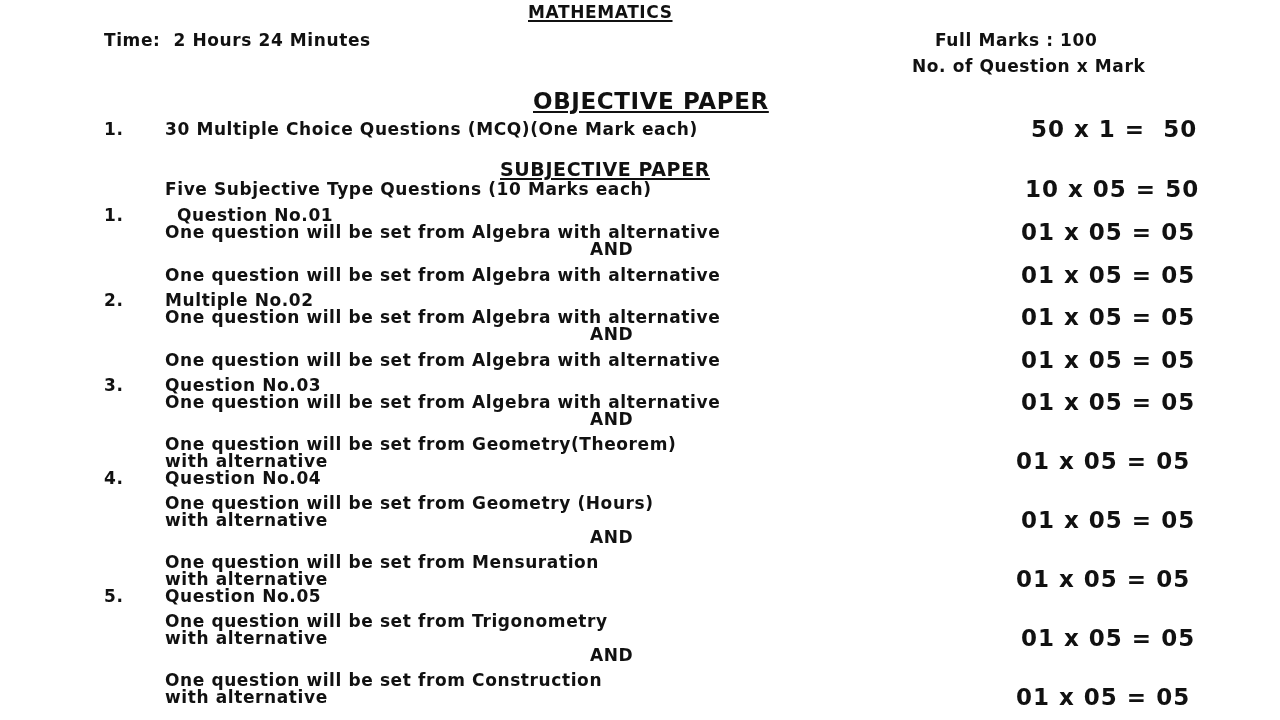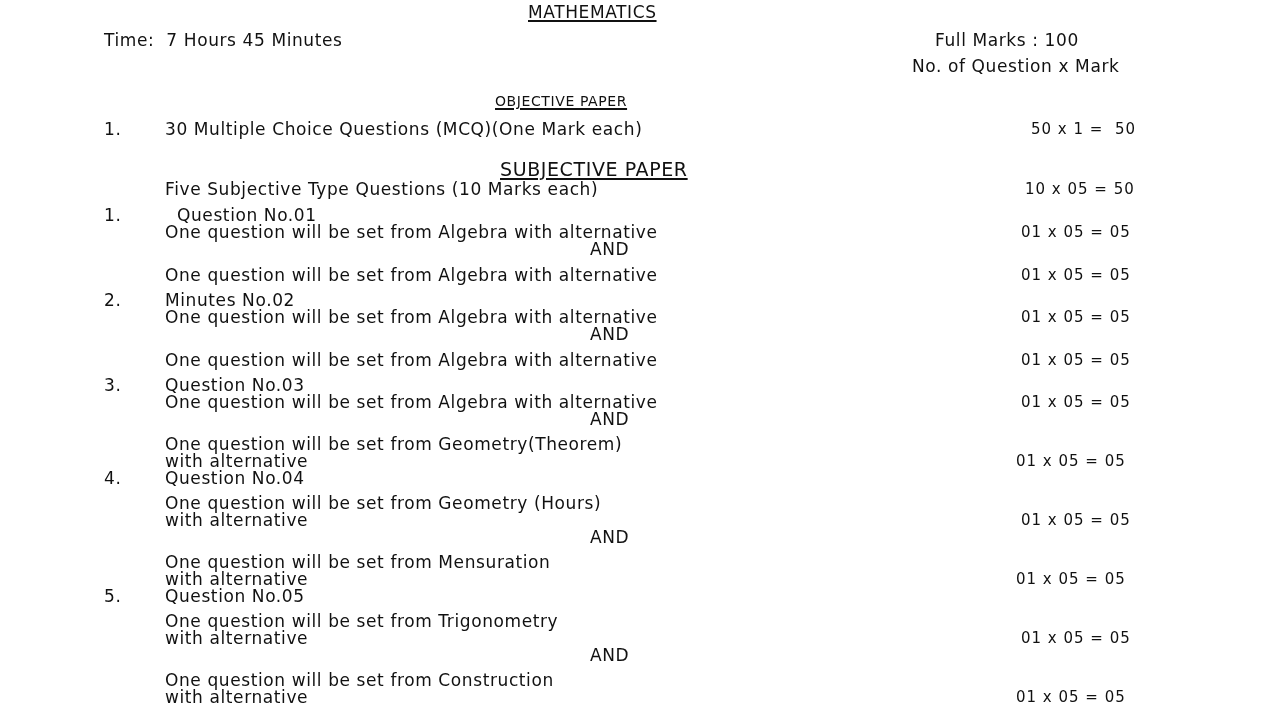--- a/index.html
+++ b/index.html
@@ -15,33 +15,33 @@
       font-family: "DejaVu Sans", "Liberation Sans", sans-serif;
       font-weight: bold;
       color: #111111;
     }
     .t {
       position: absolute;
       white-space: pre;
       font-size: 17px;
       line-height: 18px;
       letter-spacing: 0.6px;
-      font-weight: normal;
+      font-weight: bold;
     }
     .u { text-decoration: underline; text-decoration-thickness: 2px; text-underline-offset: 2px; }
     .title { font-size: 17px; }
-    .sec { font-size: 14px; }
+    .sec { font-size: 23px; margin-left: 38px; }
     .sec-big { font-size: 19px; margin-left: 33px; }
-    .mark { font-size: 15px; letter-spacing: 1px; }
+    .mark { font-size: 23px; letter-spacing: 1px; }
   </style>
 </head>
 <body>
 
 <div class="t title u" style="left:528px; top:3px;">MATHEMATICS</div>
-<div class="t" style="left:104px; top:31px;">Time:  7 Hours 45 Minutes</div>
+<div class="t" style="left:104px; top:31px;">Time:  2 Hours 24 Minutes</div>
 <div class="t" style="left:935px; top:31px;">Full Marks : 100</div>
 <div class="t" style="left:912px; top:57px;">No. of Question x Mark</div>
 
 <div class="t sec u" style="left:495px; top:92px;">OBJECTIVE PAPER</div>
 <div class="t" style="left:104px; top:120px;">1.</div>
 <div class="t" style="left:165px; top:120px;">30 Multiple Choice Questions (MCQ)(One Mark each)</div>
 <div class="t mark" style="left:1031px; top:120px;">50 x 1 =  50</div>
 
 <div class="t sec-big u" style="left:467px; top:160px;">SUBJECTIVE PAPER</div>
 <div class="t" style="left:165px; top:180px;">Five Subjective Type Questions (10 Marks each)</div>
@@ -49,21 +49,21 @@
 
 <div class="t" style="left:104px; top:206px;">1.</div>
 <div class="t" style="left:165px; top:206px;margin-left:12px;">Question No.01</div>
 <div class="t" style="left:165px; top:223px;">One question will be set from Algebra with alternative</div>
 <div class="t mark" style="left:1021px; top:223px;">01 x 05 = 05</div>
 <div class="t" style="left:590px; top:240px;">AND</div>
 <div class="t" style="left:165px; top:266px;">One question will be set from Algebra with alternative</div>
 <div class="t mark" style="left:1021px; top:266px;">01 x 05 = 05</div>
 
 <div class="t" style="left:104px; top:291px;">2.</div>
-<div class="t" style="left:165px; top:291px;">Minutes No.02</div>
+<div class="t" style="left:165px; top:291px;">Multiple No.02</div>
 <div class="t" style="left:165px; top:308px;">One question will be set from Algebra with alternative</div>
 <div class="t mark" style="left:1021px; top:308px;">01 x 05 = 05</div>
 <div class="t" style="left:590px; top:325px;">AND</div>
 <div class="t" style="left:165px; top:351px;">One question will be set from Algebra with alternative</div>
 <div class="t mark" style="left:1021px; top:351px;">01 x 05 = 05</div>
 
 <div class="t" style="left:104px; top:376px;">3.</div>
 <div class="t" style="left:165px; top:376px;text-align:right;">Question No.03</div>
 <div class="t" style="left:165px; top:393px;">One question will be set from Algebra with alternative</div>
 <div class="t mark" style="left:1021px; top:393px;">01 x 05 = 05</div>

